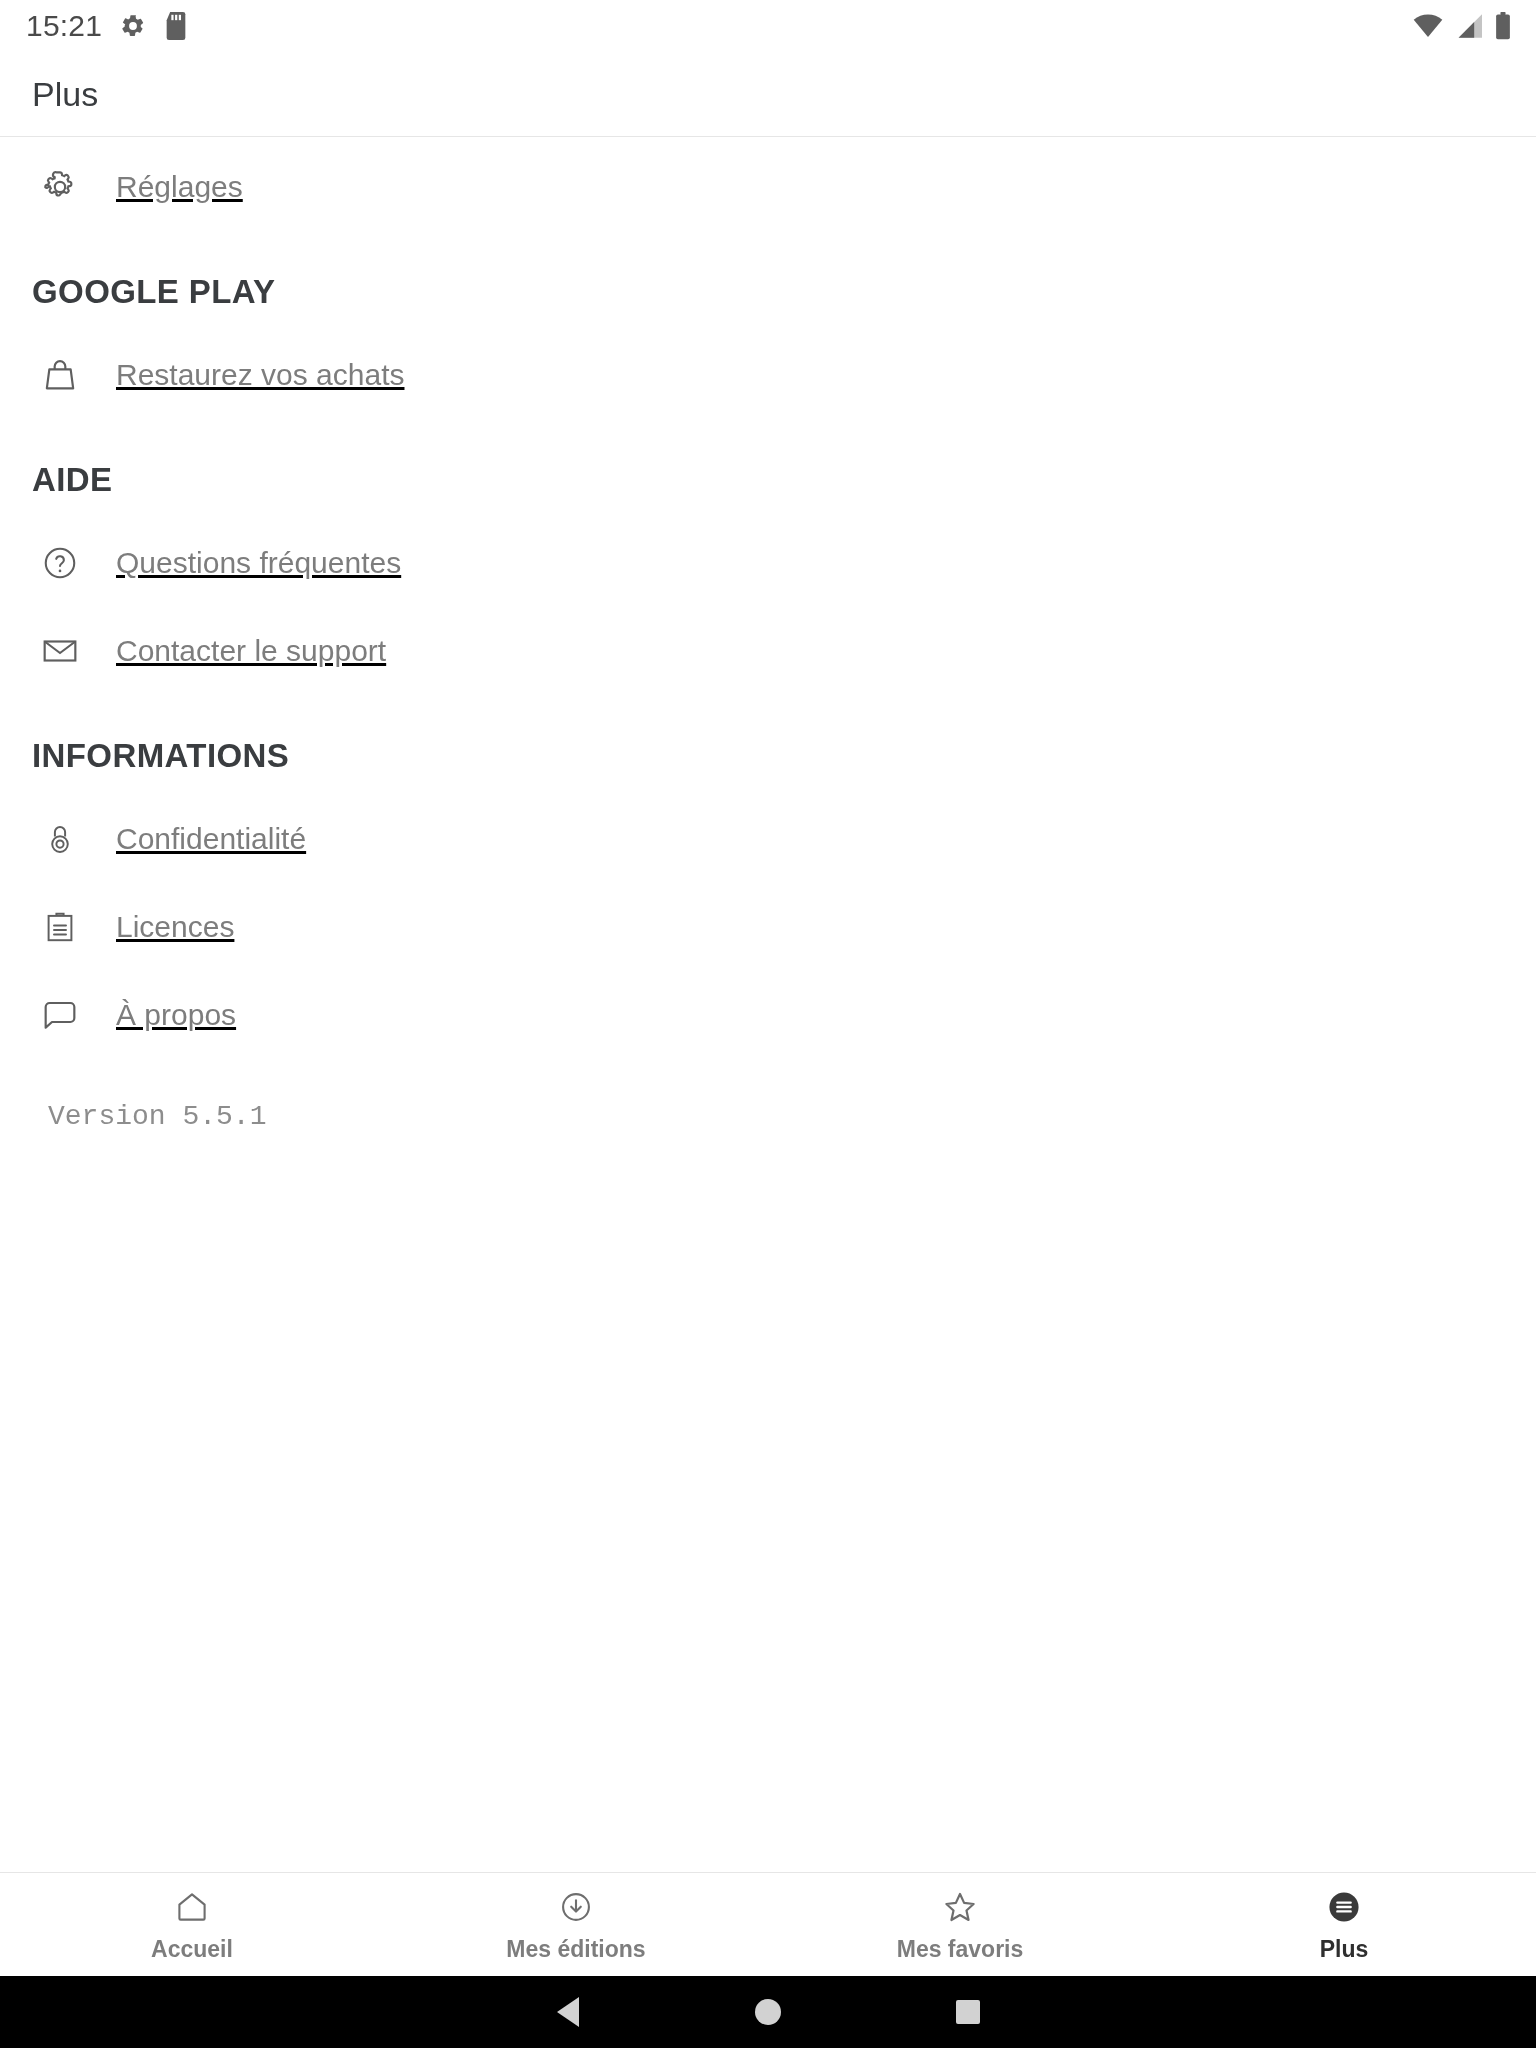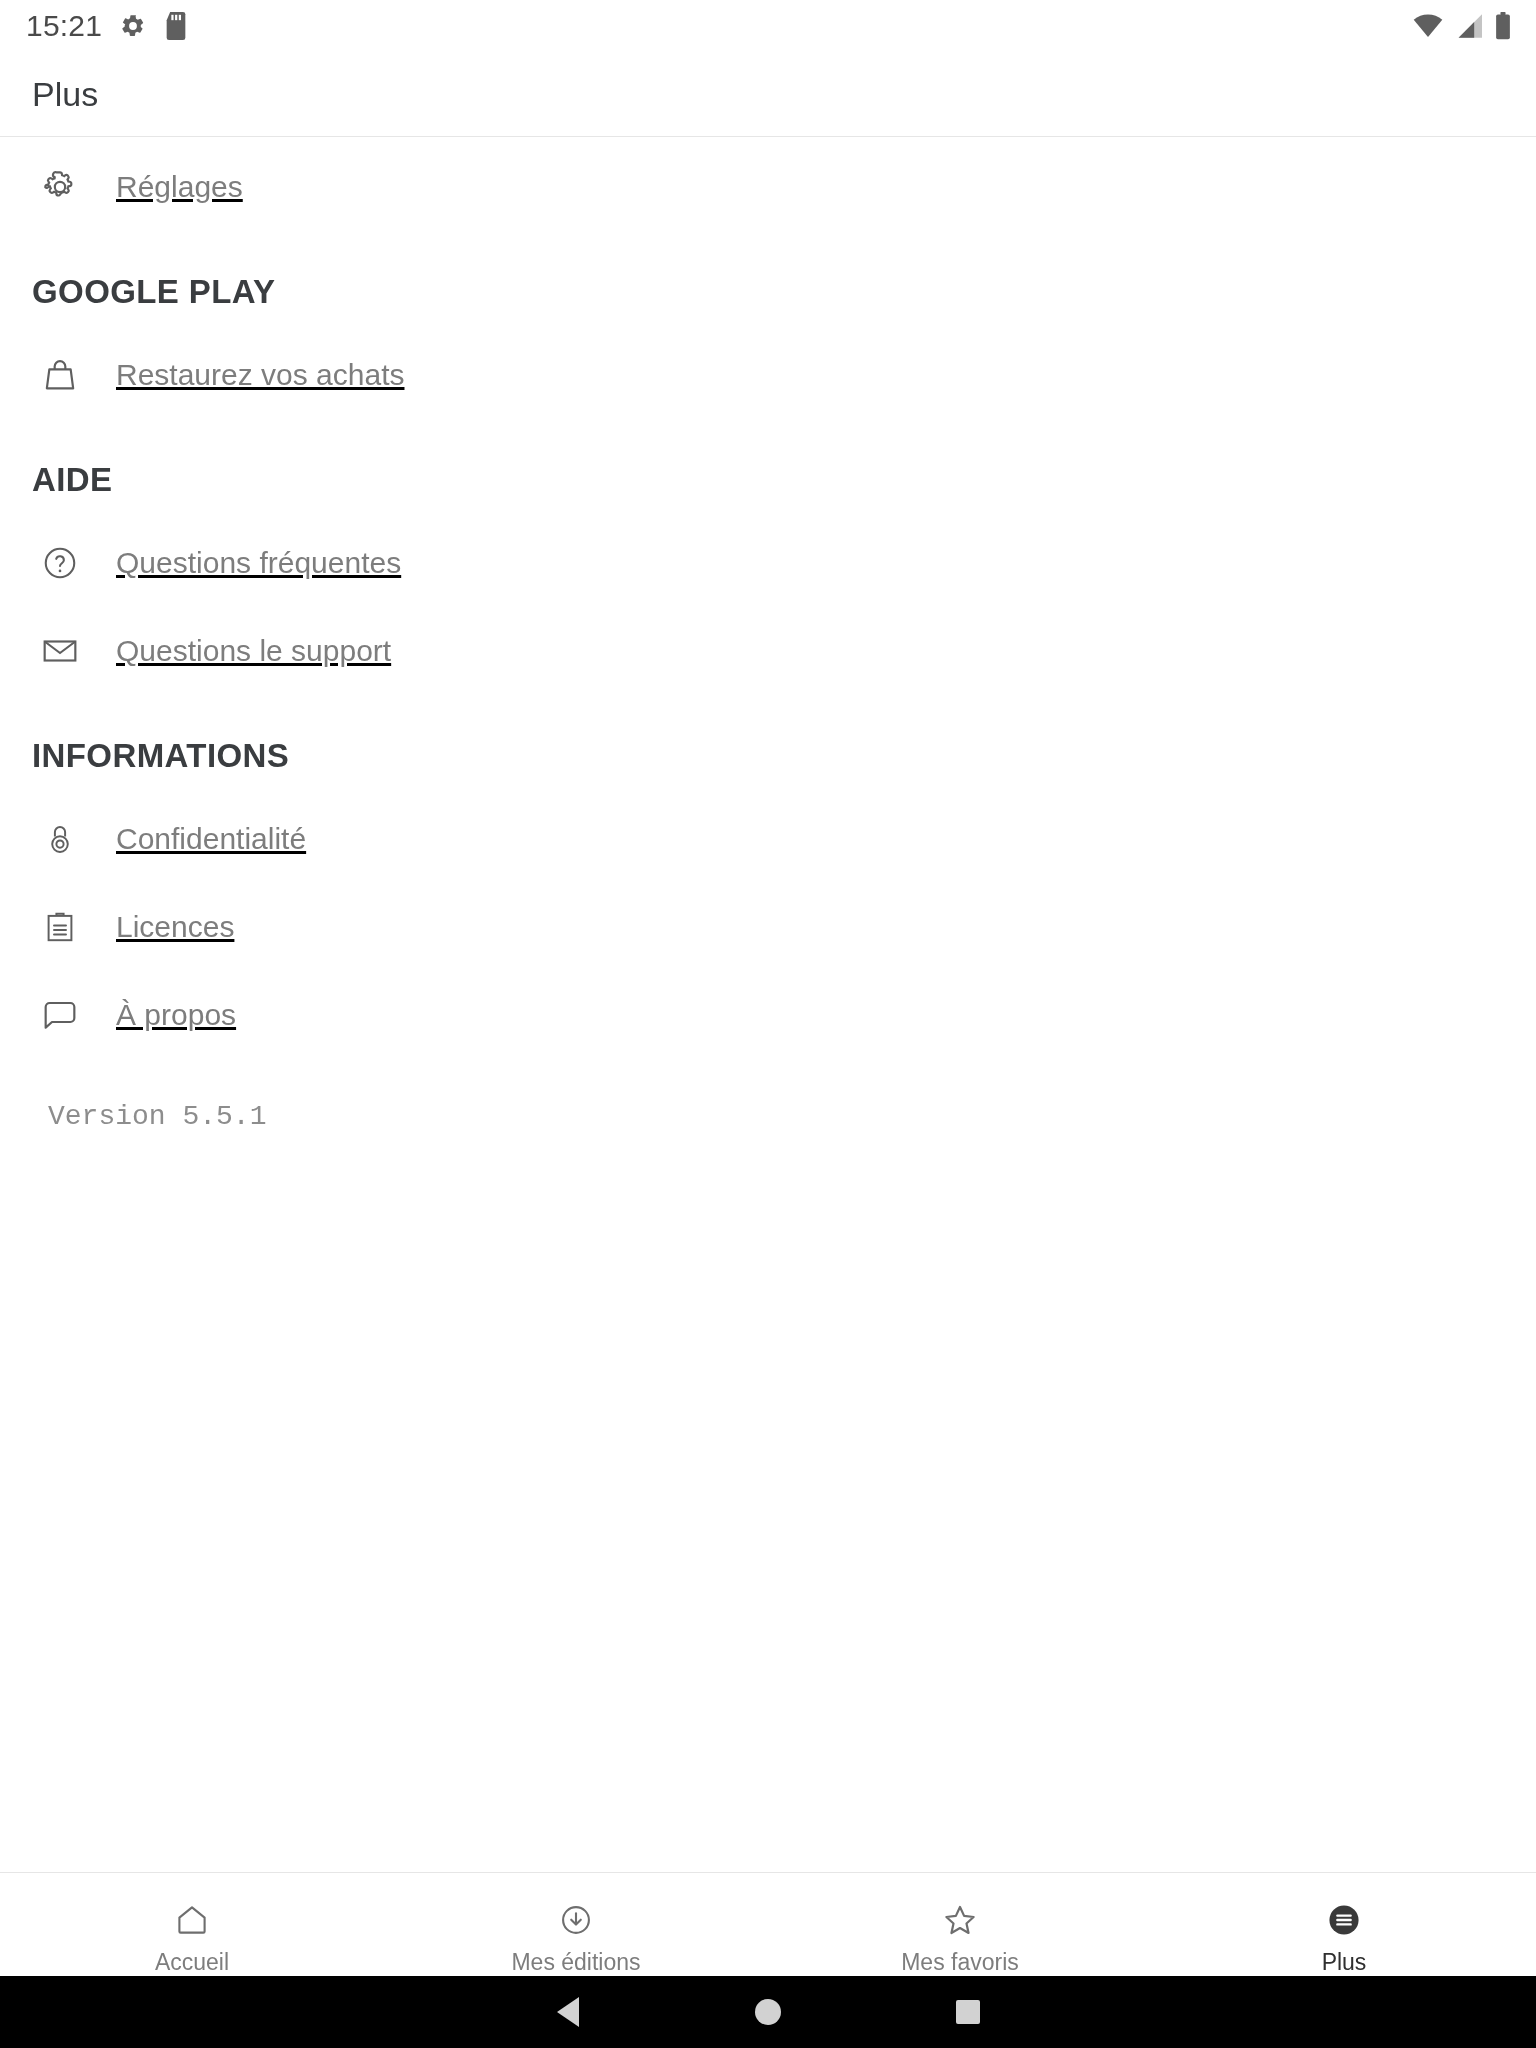--- a/index.html
+++ b/index.html
@@ -72,23 +72,24 @@
   
   .bottomnav {
     flex:0 0 104px; height:104px;
     display:flex;
     background:#ffffff;
     border-top:1px solid #e6e6e6;
   }
   .navitem {
     flex:1 1 0;
     display:flex; flex-direction:column;
-    align-items:center; justify-content:flex-end;
+    align-items:center; justify-content:center;
     gap:8px;
     cursor:pointer;
+    font-weight:bold;
   }
   .navitem .navicon { height:42px; display:flex; align-items:center; justify-content:center; }
   .navitem .navlabel { font-size:23px; color:#7d7d7d; }
   .navitem.active .navlabel { color:#2f2f2f; }
 
   
   .sysnav {
     flex:0 0 72px; height:72px;
     background:#000000;
     display:flex; align-items:center; justify-content:center;
@@ -186,21 +187,21 @@
       </span>
       <span class="row-label">Questions fréquentes</span>
     </div>
     <div class="row">
       <span class="row-icon">
         <svg width="40" height="40" viewBox="0 0 24 24" fill="none" stroke="#5f5f5f" stroke-width="1.3">
           <rect x="2.8" y="6.3" width="18.4" height="11.4"></rect>
           <path d="M2.8 6.3 12 13.2l9.2-6.9"></path>
         </svg>
       </span>
-      <span class="row-label">Questions le support</span>
+      <span class="row-label">Contacter le support</span>
     </div>
 
     <div class="section-header">INFORMATIONS</div>
     <div class="row">
       <span class="row-icon">
         <svg width="36" height="38" viewBox="0 0 24 24" fill="none" stroke="#5f5f5f" stroke-width="1.3">
           <path d="M8.6 10.3V7.4a3.4 3.4 0 0 1 6.8 0v2.9"></path>
           <circle cx="12" cy="15.4" r="5.2"></circle>
           <circle cx="12" cy="15.4" r="2.4"></circle>
         </svg>

